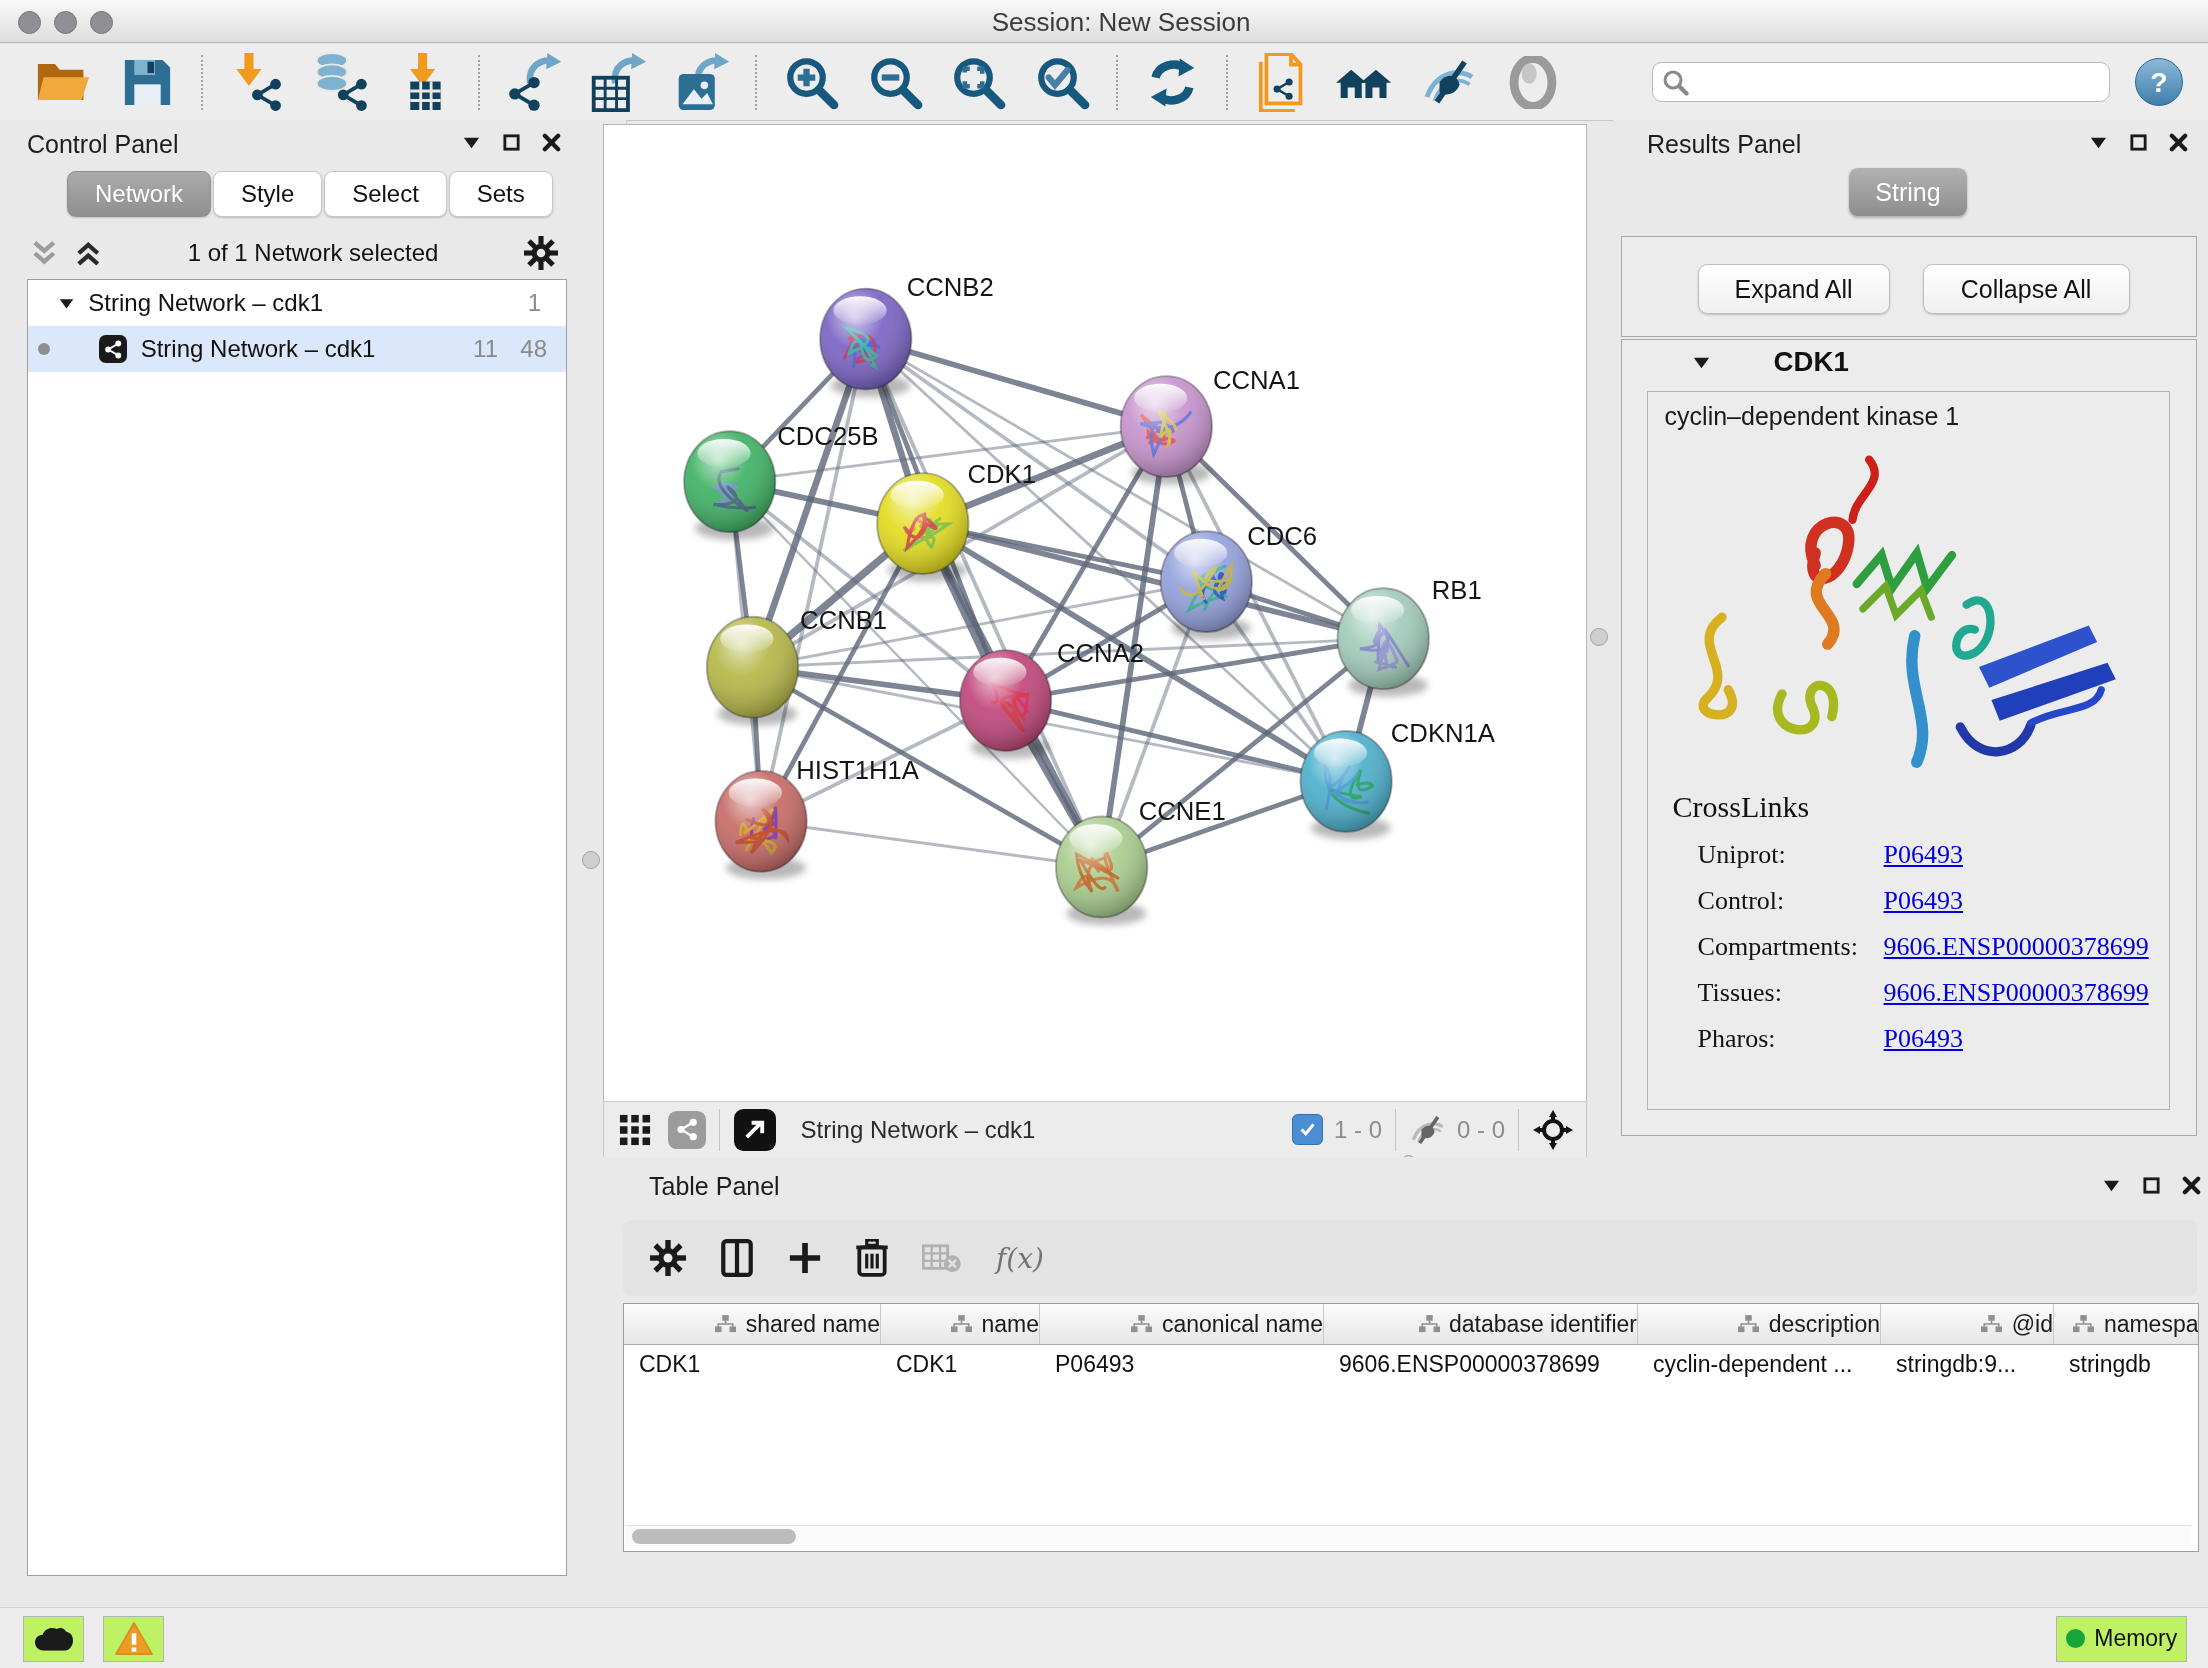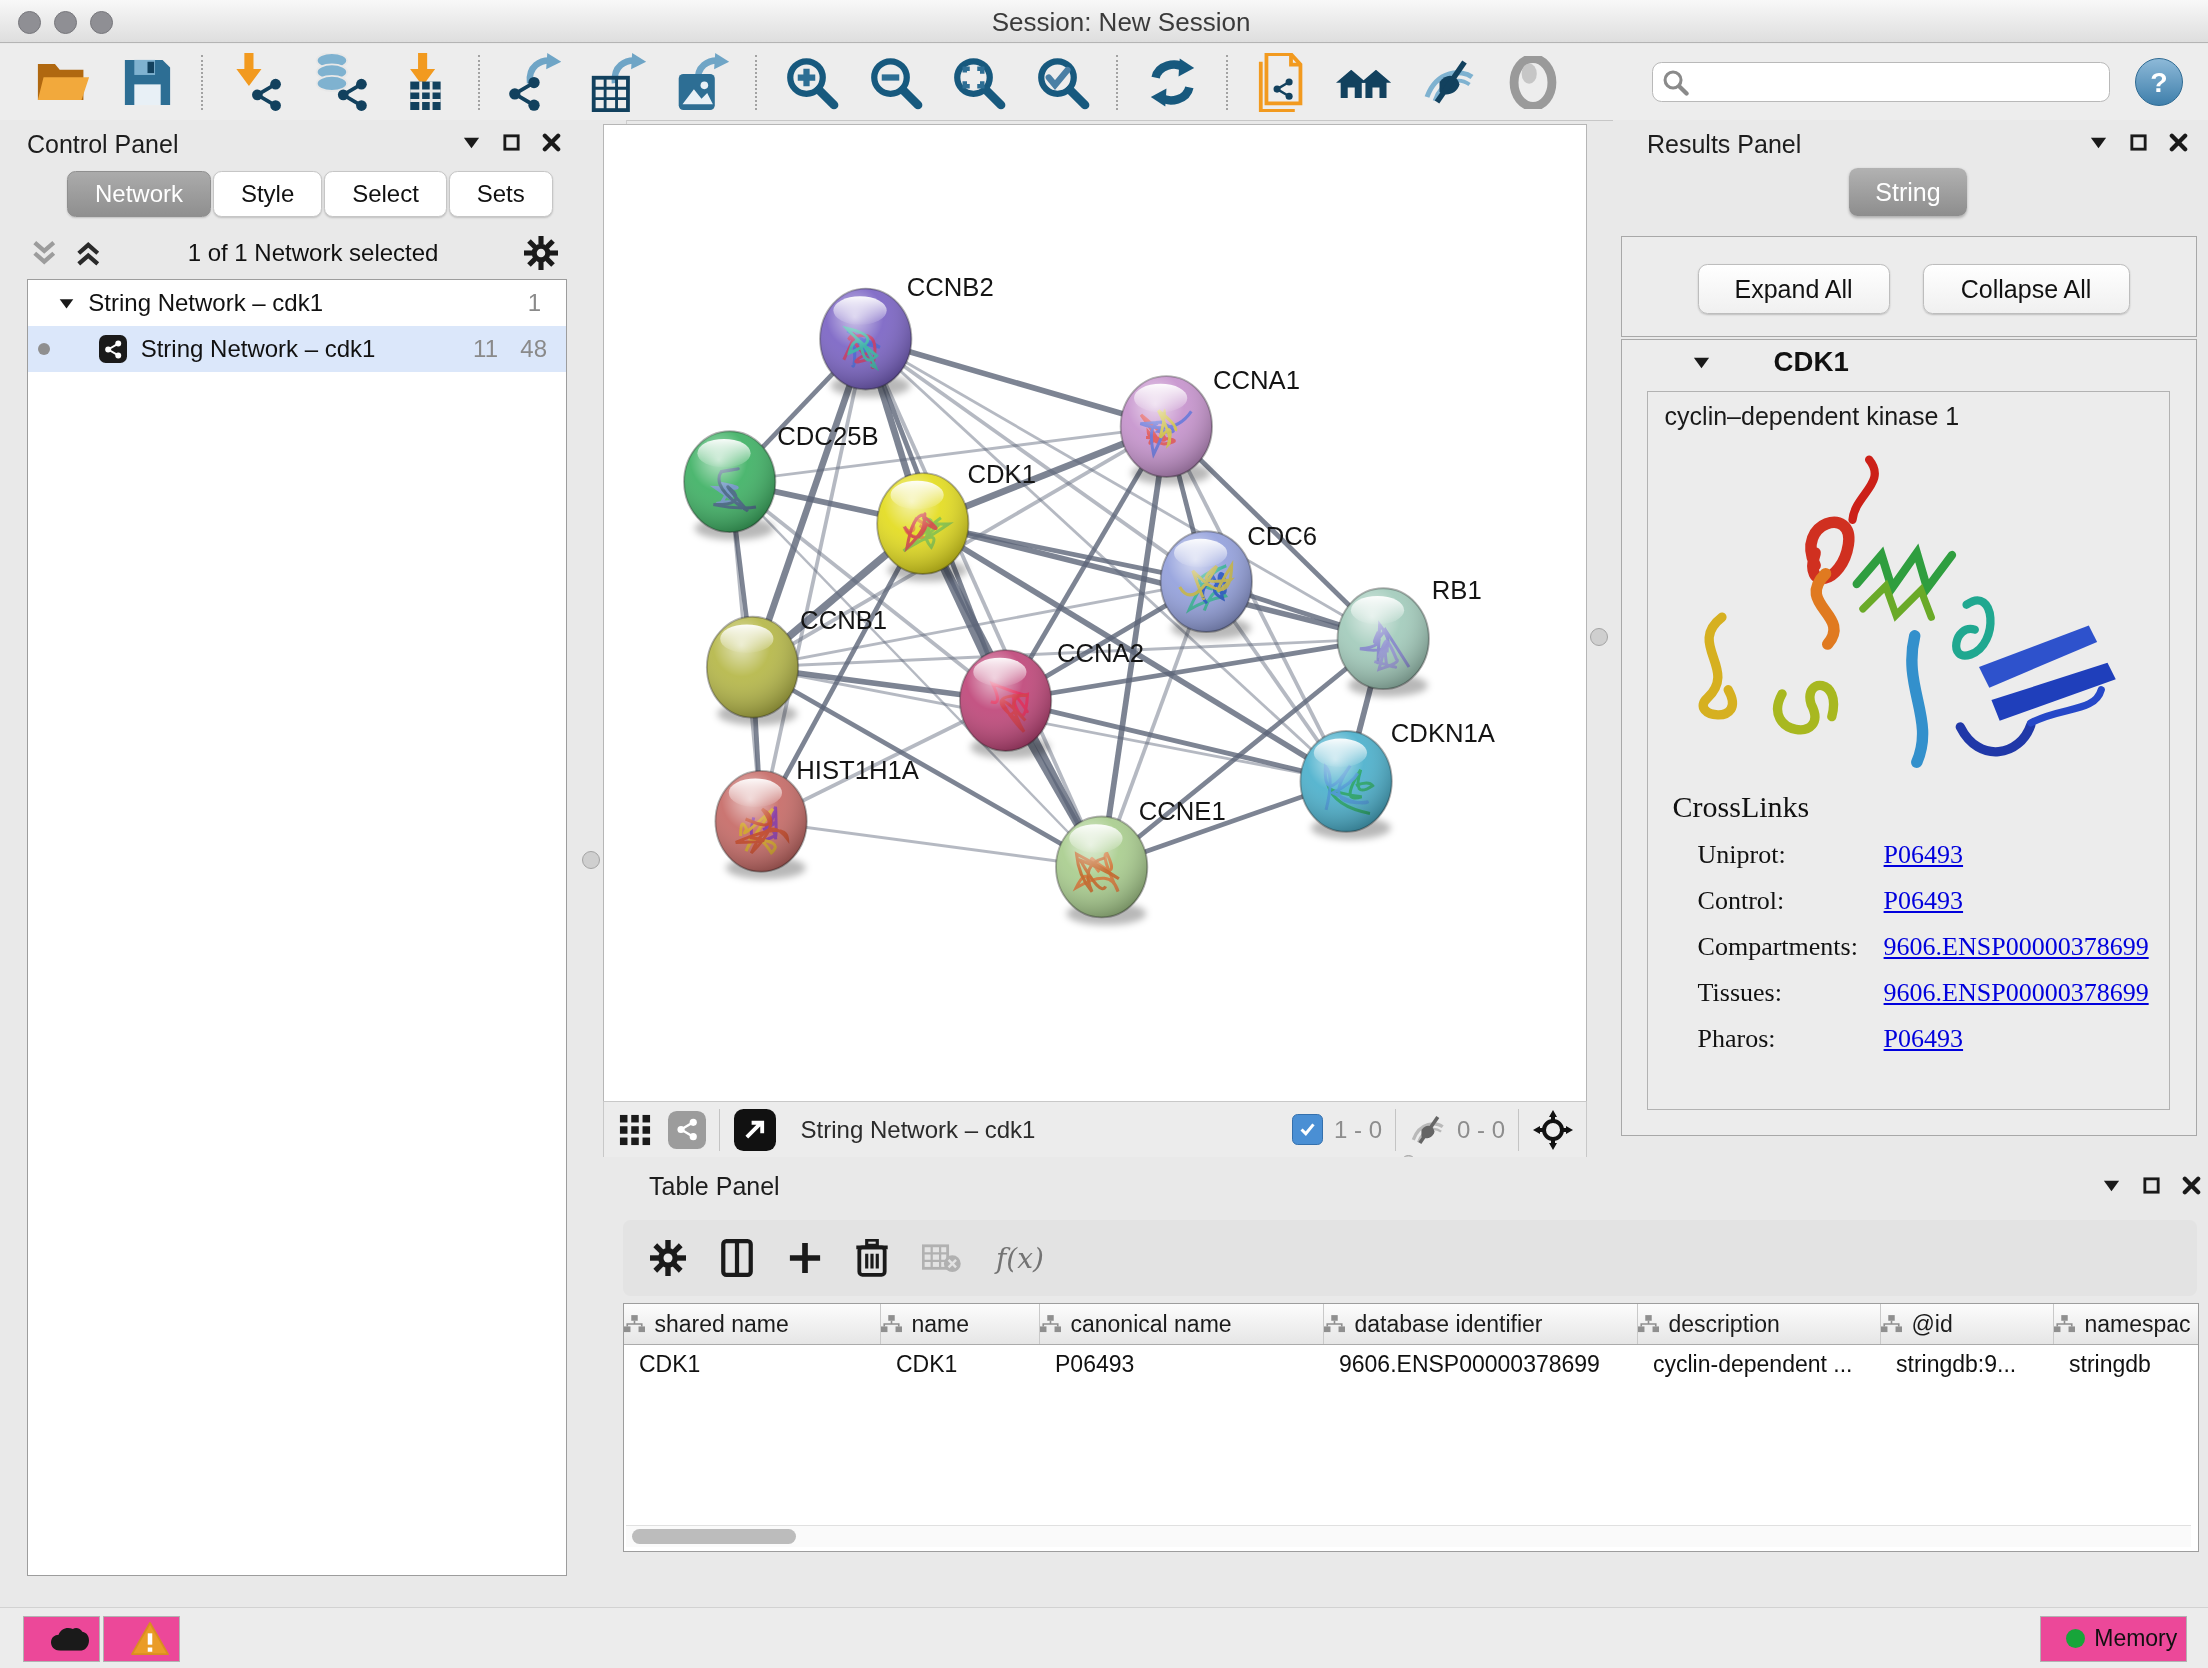--- a/index.html
+++ b/index.html
@@ -50,30 +50,30 @@
   #crosslinks{position:absolute;left:25px;top:398px;font-family:"Liberation Serif",serif;color:#111;}
   #crosslinks .clt{font-size:30px;font-weight:normal;}
   .cl-row{display:flex;margin-top:16px;font-size:26px;}
   .cl-row .lbl{width:186px;padding-left:25px;}
   .cl-row a{color:#0000dd;text-decoration:underline;}
   
   #table-panel{left:592px;top:1157px;width:1617px;height:449px;background:#e9e9e9;}
   #tp-toolbar{position:absolute;left:31px;top:63px;width:1574px;height:76px;background:#e3e3e3;border-radius:7.6px;display:flex;align-items:center;gap:34px;padding-left:27px;box-sizing:border-box;}
   #tp-table{position:absolute;left:31px;top:146px;width:1574px;height:247px;background:#fff;border:1.9px solid #9d9d9d;overflow:hidden;}
   #tp-head{display:flex;height:40px;background:linear-gradient(#fcfcfc,#e6e6e6);border-bottom:1.9px solid #ababab;}
-  .th{display:flex;align-items:center;justify-content:flex-start;gap:9.5px;font-size:23px;color:#1b1b1b;border-right:1px solid #c9c9c9;box-sizing:border-box;flex:0 0 auto;}
+  .th{display:flex;align-items:center;justify-content:flex-end;gap:9.5px;font-size:23px;color:#1b1b1b;border-right:1px solid #c9c9c9;box-sizing:border-box;flex:0 0 auto;}
   .tr{display:flex;height:40px;}
   .td{font-size:23px;color:#111;padding:5.7px 0 0 15px;box-sizing:border-box;flex:0 0 auto;white-space:nowrap;overflow:hidden;}
   #tp-hscroll{position:absolute;left:1.9px;bottom:3.8px;width:1565px;height:21px;background:#fafafa;border-top:1px solid #e0e0e0;}
   #tp-hthumb{position:absolute;left:5.7px;top:2.9px;width:164px;height:15px;border-radius:7.6px;background:#bcbcbc;}
   #tp-tabs{position:absolute;left:535px;top:397px;display:flex;}
   #tp-tabs .tab{border-radius:8.6px;}
   
   #status-bar{left:0;top:1607px;width:2208px;height:61px;background:#ececec;border-top:1.9px solid #d2d2d2;}
-  .sb-btn{position:absolute;top:7.6px;height:44px;background:#ec4899;border:1.9px solid #b2b2b2;display:flex;align-items:center;justify-content:center;padding-left:16px;}
+  .sb-btn{position:absolute;top:7.6px;height:44px;background:#bef264;border:1.9px solid #b2b2b2;display:flex;align-items:center;justify-content:center;}
   #memory-btn{right:21px;width:129px;gap:9.5px;font-size:23px;color:#111;}
   .net-label{font-size:27px;fill:#141414;font-family:"Liberation Sans",sans-serif;}
   svg{display:block;}
 </style>
 </head>
 <body>
 
 <div id="window">
 
   <svg width="0" height="0" style="position:absolute">

